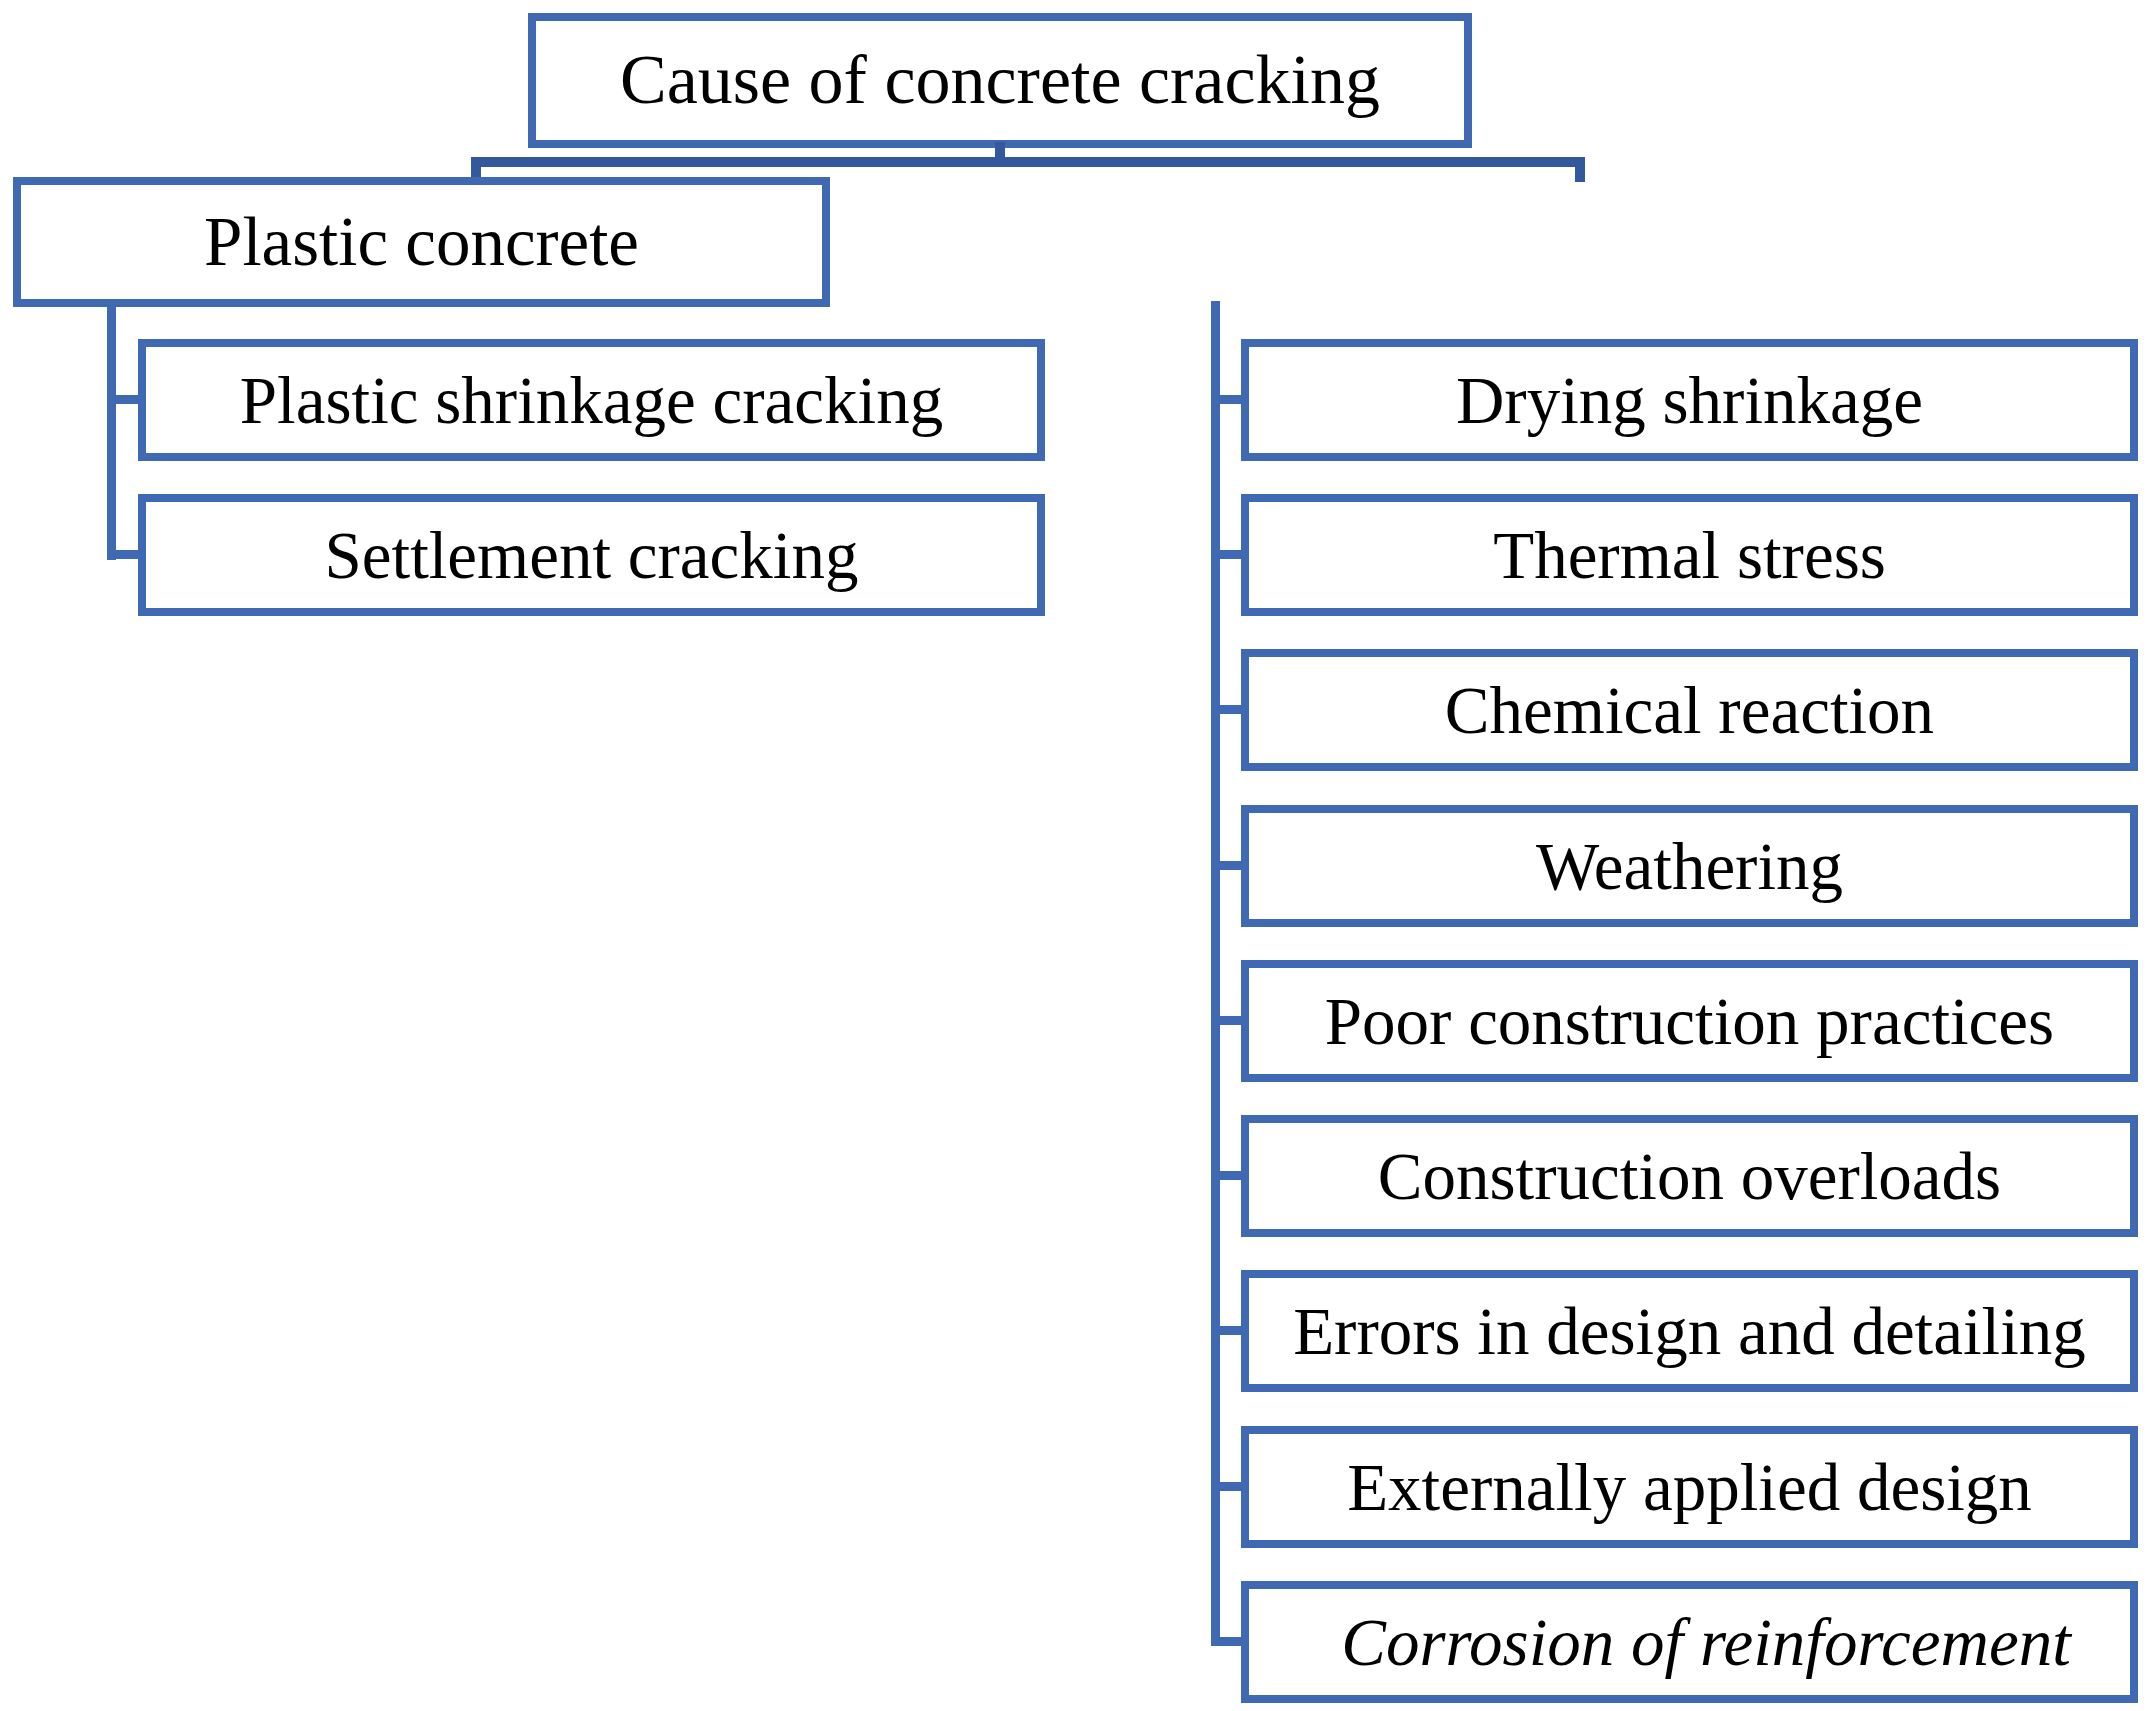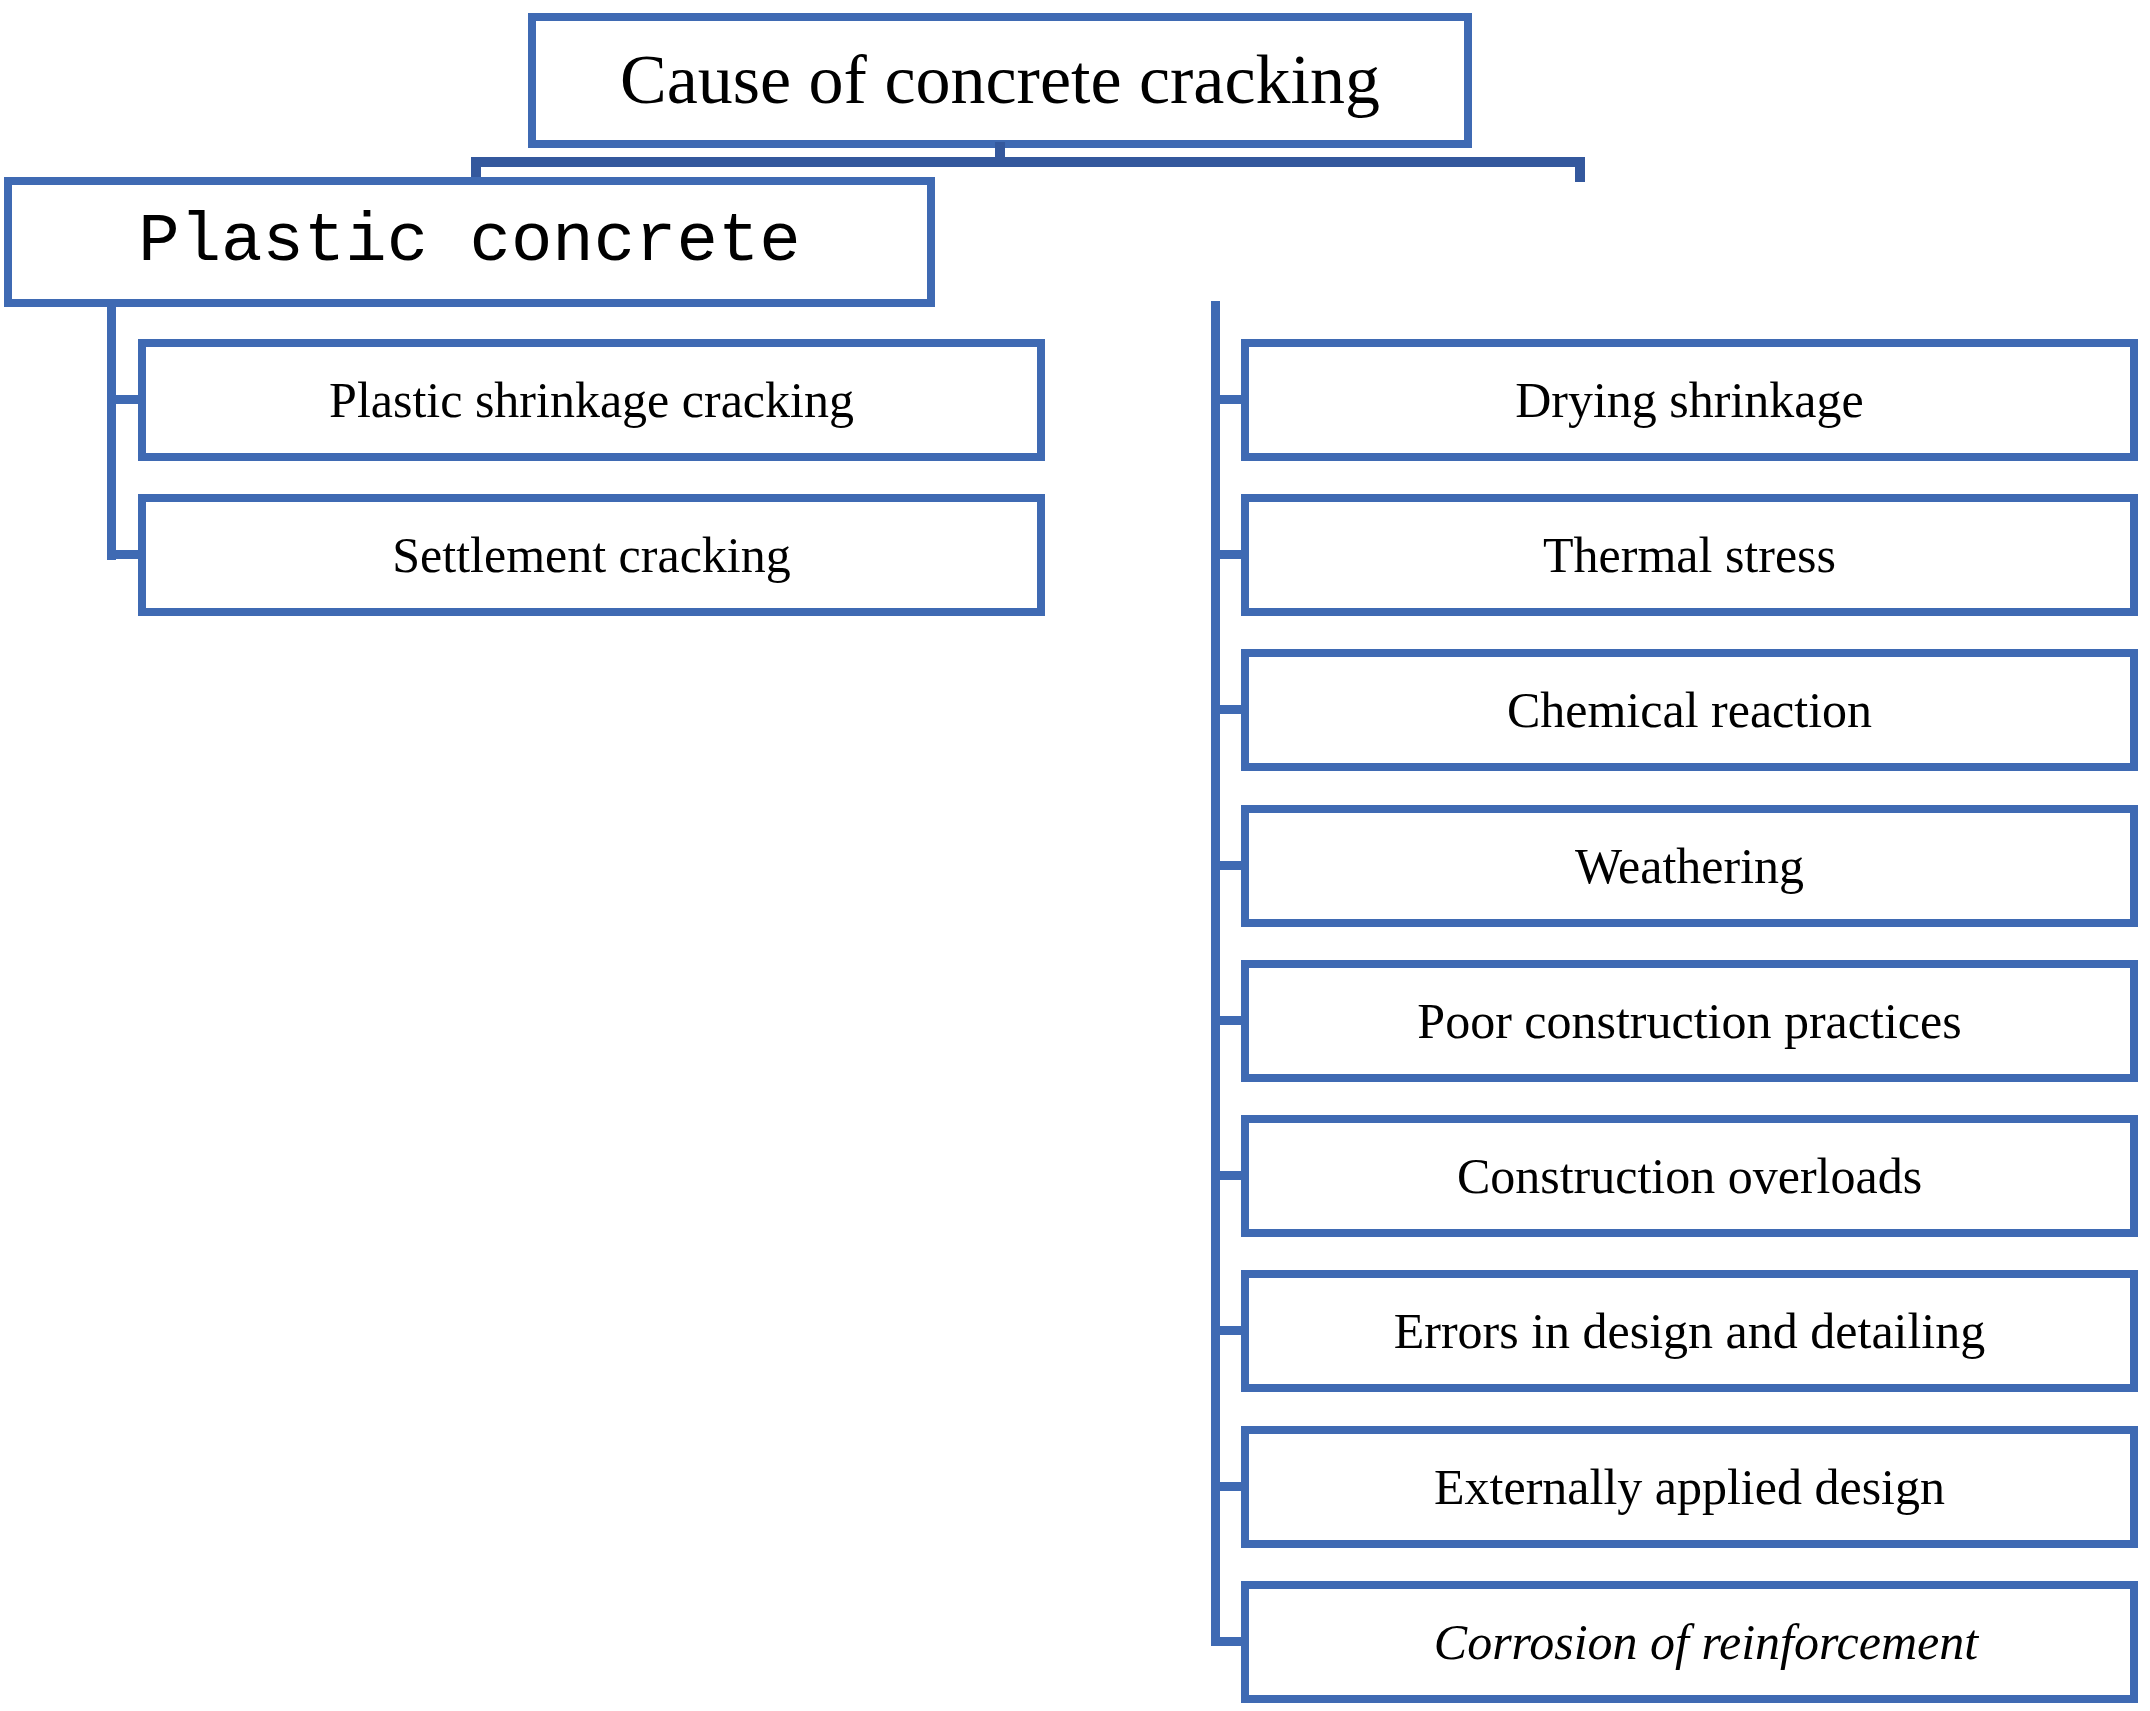--- a/index.html
+++ b/index.html
@@ -32,25 +32,25 @@
     line-height:1;
   }
   .root-box{
     left:528px;top:12.8px;width:944px;height:135px;
     font-size:70px;
   }
   .branch-box{
     height:130px;top:177px;
     font-size:69px;
   }
-  .branch-plastic{left:4px;width:931px;font-family:Liberation Mono, monospace;}
+  .branch-plastic{left:13px;width:817px;}
   .branch-hardened{left:1127px;width:922px;}
   .leaf{
     height:122px;
-    font-size:50px;
+    font-size:67px;
   }
   .leaf-left{left:138px;width:907px;}
   .leaf-right{left:1241px;width:897px;text-align:right;}
   .l0{top:339px}.l1{top:494px}
   .r0{top:339px}.r1{top:494px}.r2{top:649px}.r3{top:805px}
   .r4{top:960px}.r5{top:1115px}.r6{top:1270px}.r7{top:1426px}.r8{top:1581px}
   .italic{font-style:italic;padding-left:33px;}
   .line{
     position:absolute;
     background:var(--connector);

